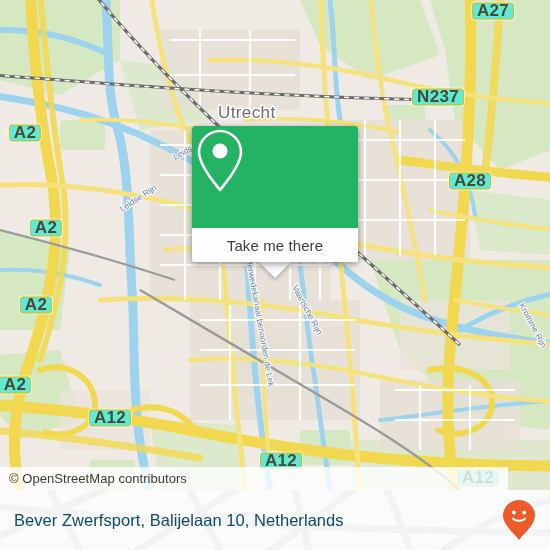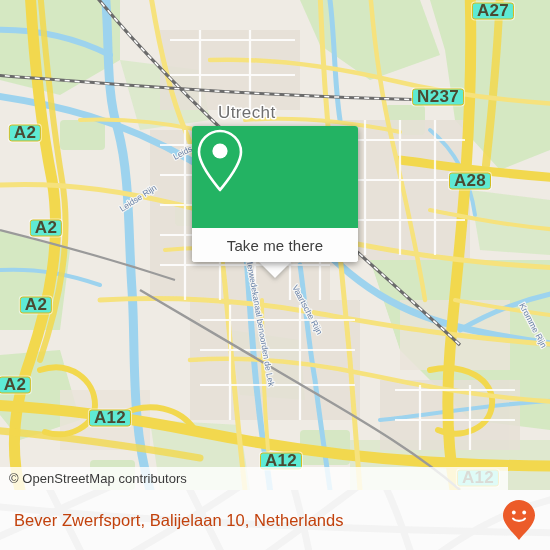--- a/index.html
+++ b/index.html
@@ -60,21 +60,21 @@
 
   
   .footer{
     position:absolute;left:0;top:490px;width:550px;height:60px;
     background:#fbfbfb;overflow:hidden;
   }
   .footer-bg{position:absolute;left:0;top:0;opacity:.6;}
   .footer-title{
     position:absolute;left:14px;top:0;height:60px;
     display:flex;align-items:center;
-    font-size:16.5px;color:#c2410c;letter-spacing:.05px;
+    font-size:16.5px;color:#0c4a6e;letter-spacing:.05px;
   }
   .brand{position:absolute;right:14px;top:0;height:60px;display:flex;align-items:center;gap:4px;}
   .brand-word{font-size:33px;color:#2b2b2b;letter-spacing:-1.2px;line-height:33px;font-weight:normal;}
 </style>
 </head>
 <body>
 
 <div id="root">
 
   <div class="map">

